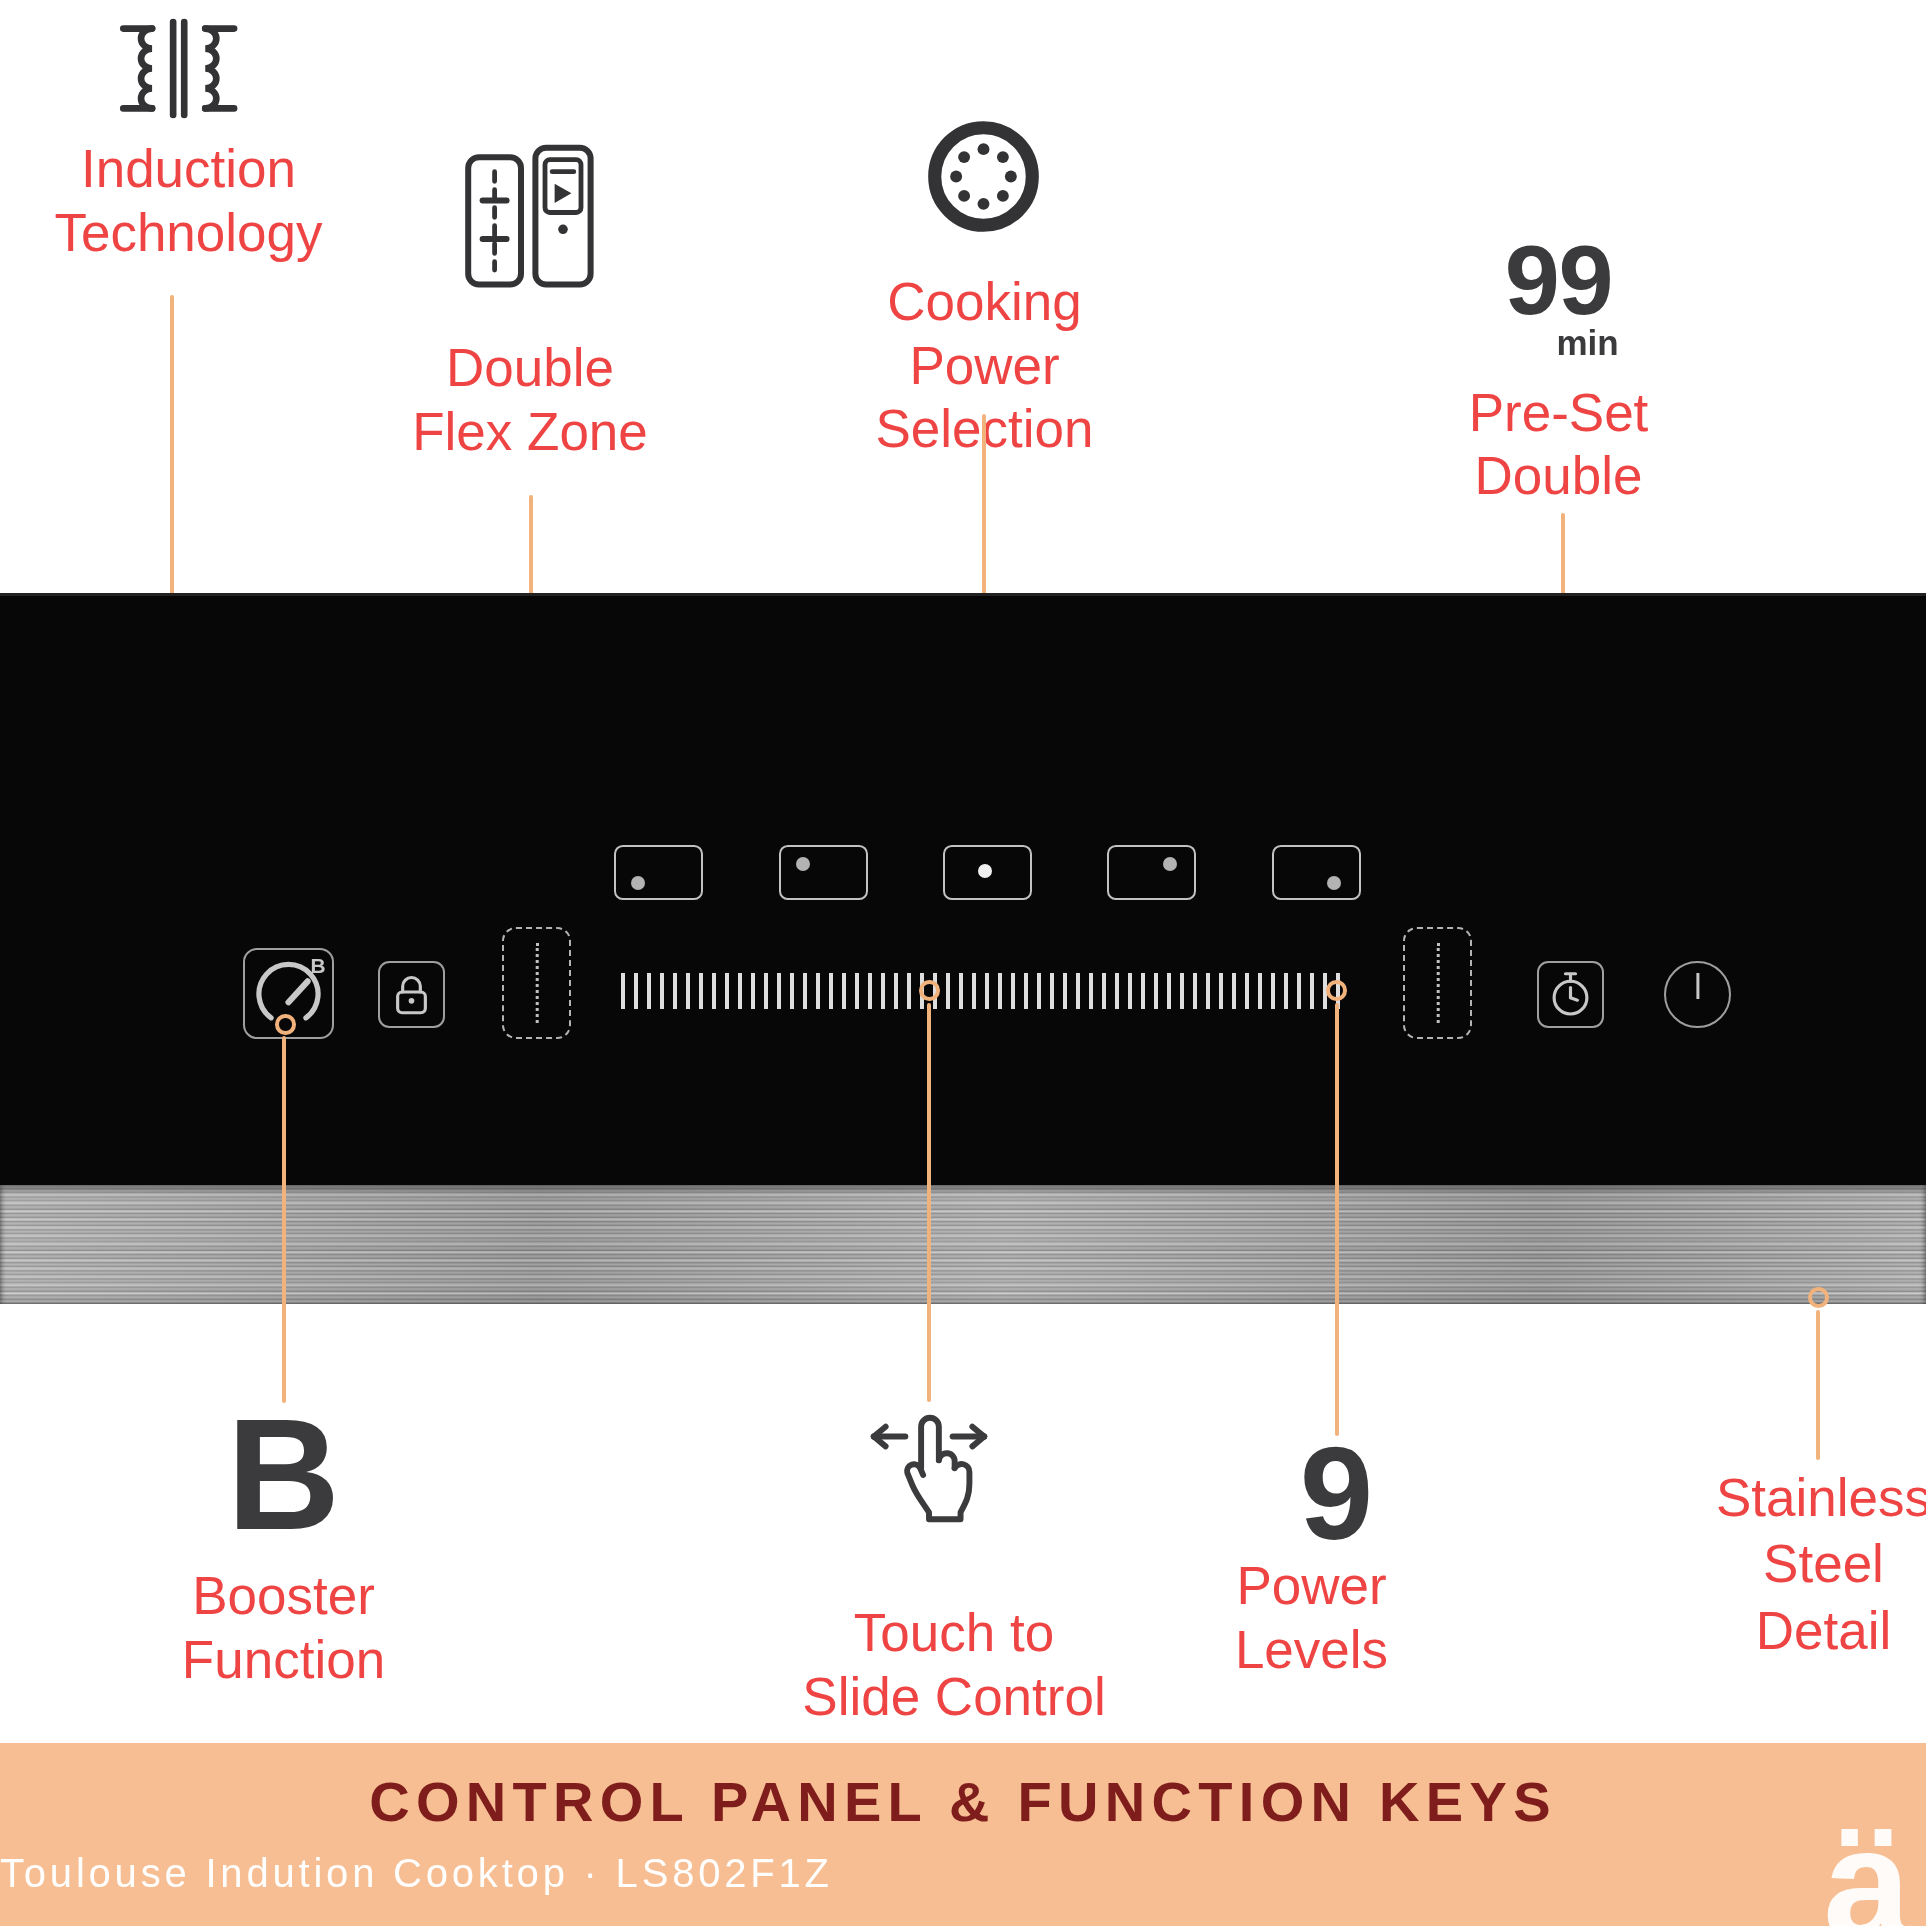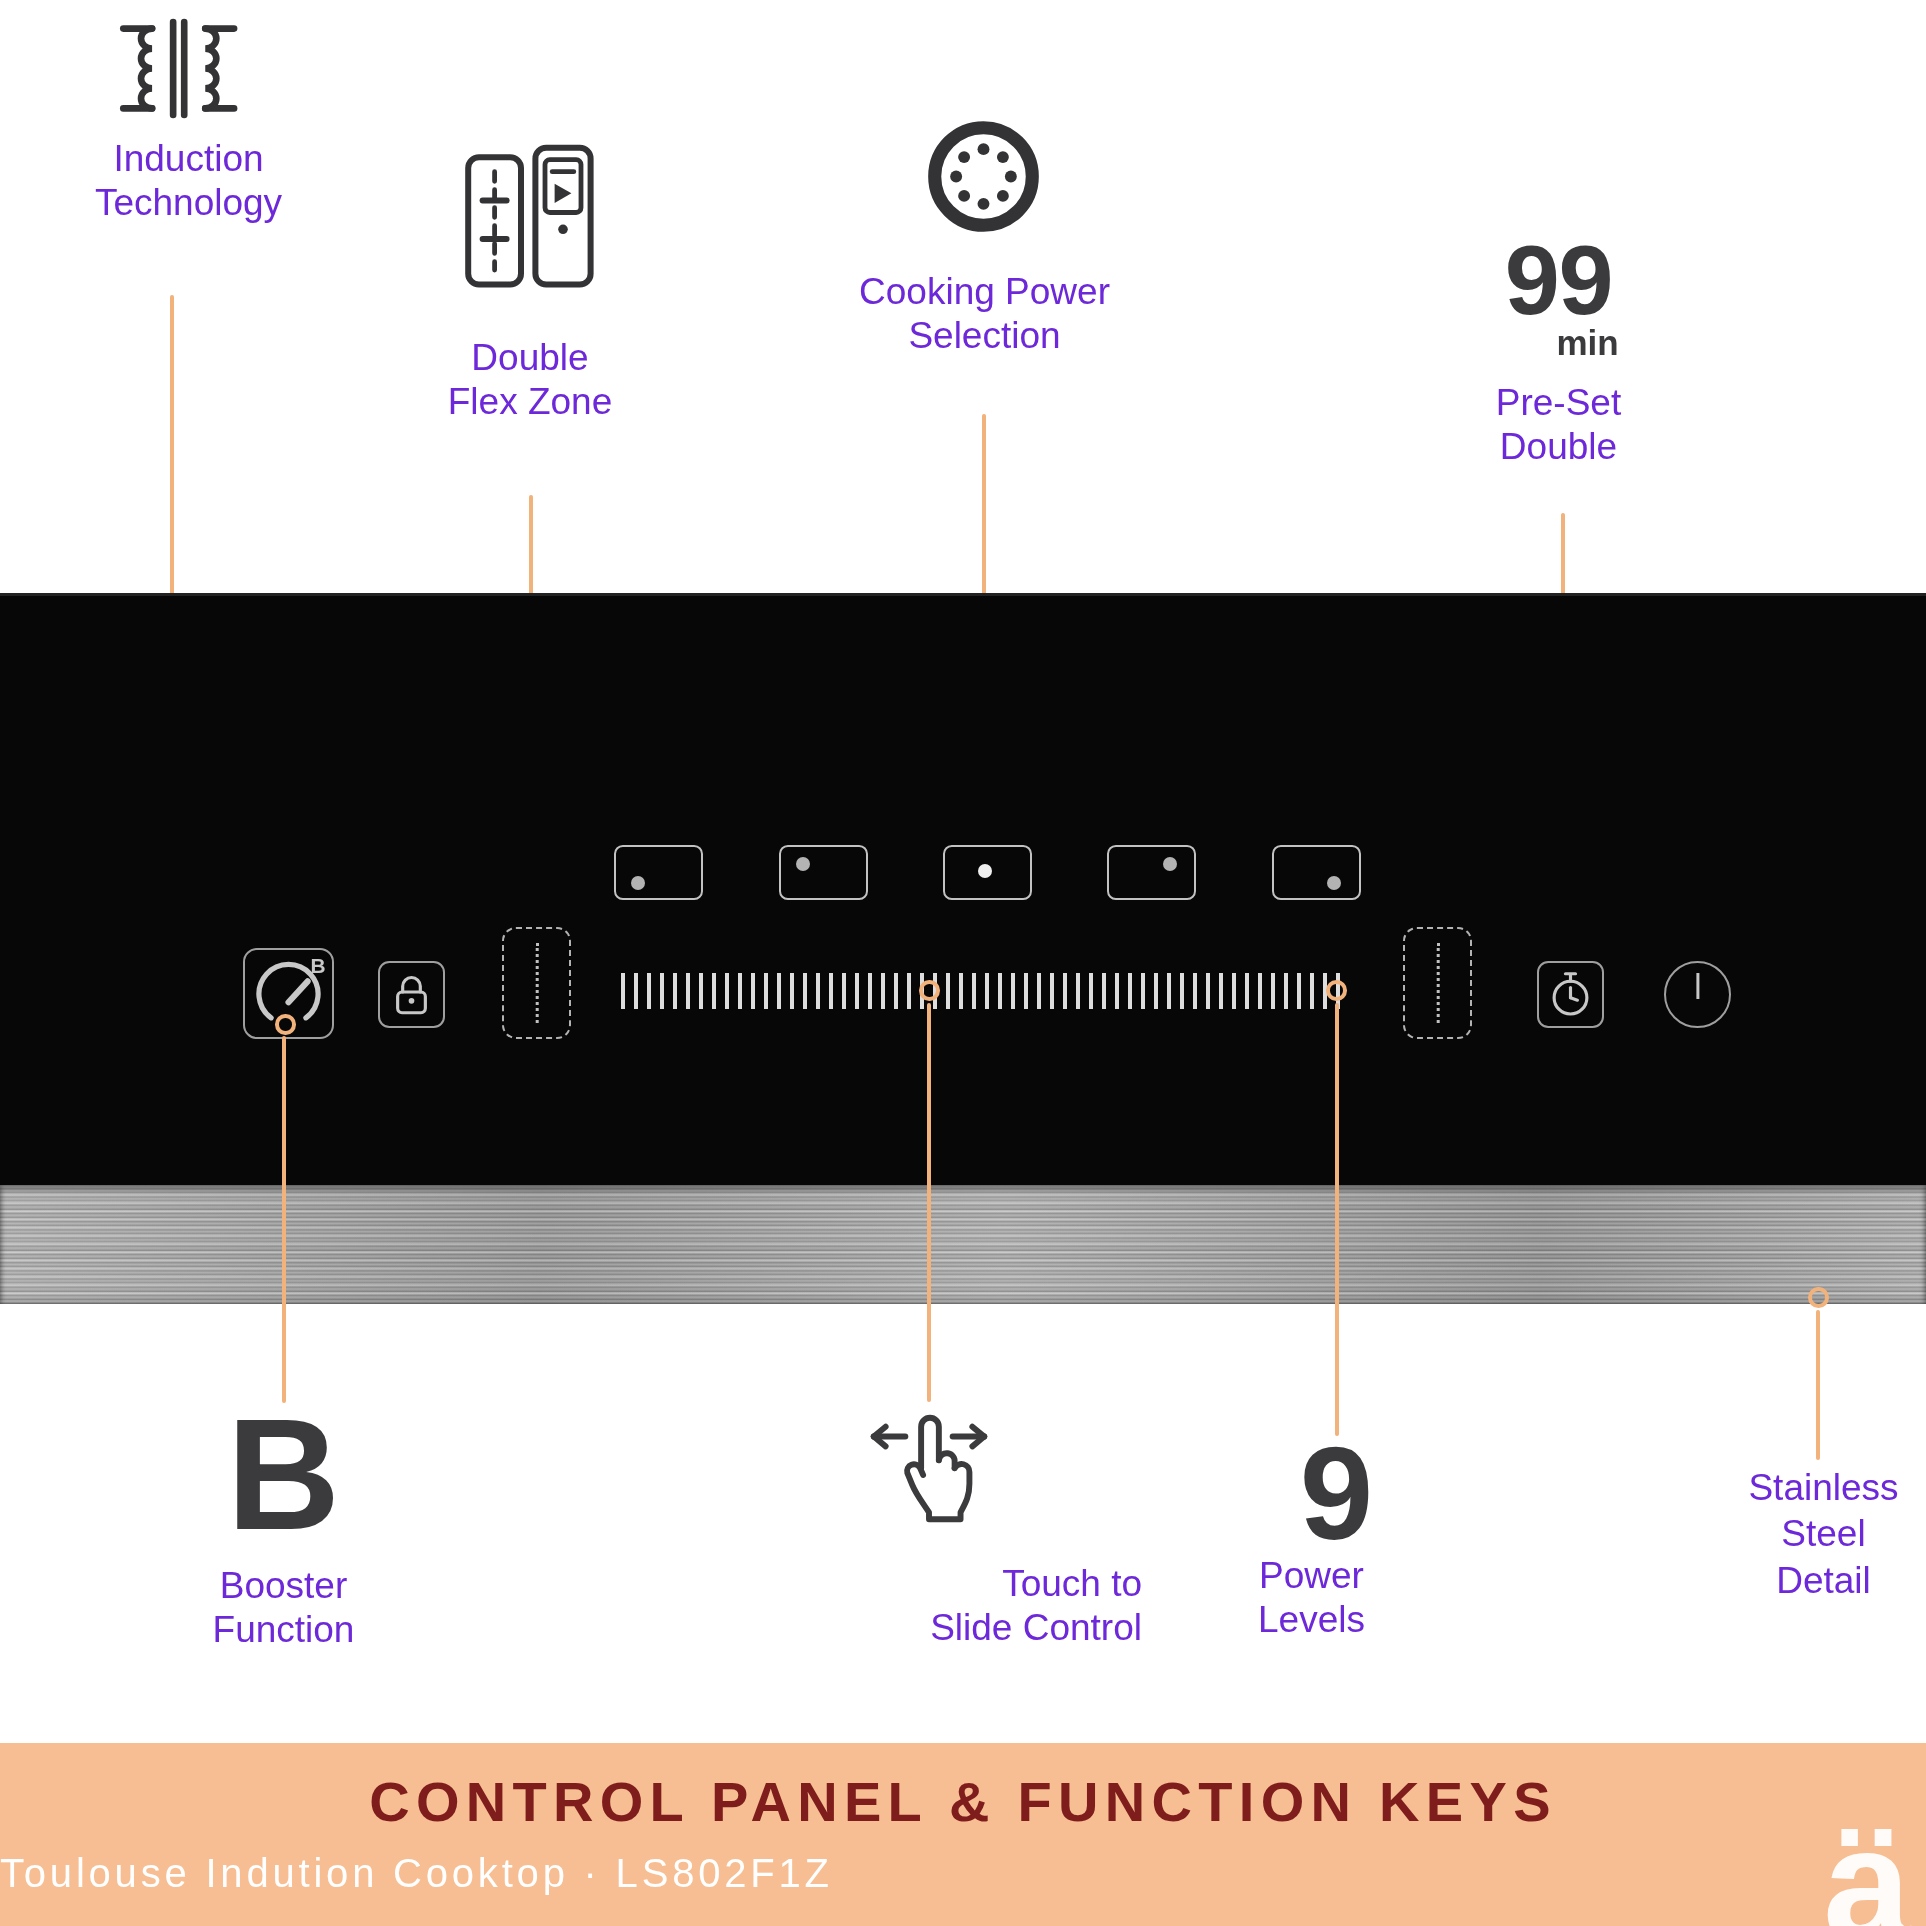--- a/index.html
+++ b/index.html
@@ -3,22 +3,22 @@
 <meta charset="utf-8">
 <style>
   html,body{margin:0;padding:0;}
   body{
     width:1926px;height:1926px;position:relative;overflow:hidden;
     background:#ffffff;color:#3b3b3d;
     font-family:"Liberation Sans", sans-serif;
   }
   .abs{position:absolute;}
   .label{
-    font-size:37px;line-height:1.2;text-align:center;
-    white-space:pre-line;color:#6d28d9;
+    font-size:53px;line-height:1.2;text-align:center;
+    white-space:pre-line;color:#ef4444;
   }
   
   .cline{position:absolute;width:3.8px;background:#F2B27C;border-radius:1.9px;}
   .cdot{position:absolute;width:12.5px;height:12.5px;border:4.4px solid #F2B27C;border-radius:50%;background:transparent;}
   
   #panel{position:absolute;left:0;top:593px;width:1926px;height:593px;background:#070708;border-top:3.8px solid #222;}
   #steel{
     position:absolute;left:0;top:1185px;width:1926px;height:119px;
     background:
       linear-gradient(90deg, rgba(255,255,255,.10), rgba(0,0,0,.08) 28%, rgba(255,255,255,.08) 52%, rgba(0,0,0,.10) 80%, rgba(255,255,255,.06)),
@@ -178,21 +178,21 @@
       <path d="M14 34 l12 -10"></path>
       <path d="M14 34 l12 10"></path>
     <path d="M126 34 H94"></path>
       <path d="M126 34 l-12 -10"></path>
       <path d="M126 34 l-12 10"></path>
     <path d="M62 66 V24 a9 9 0 0 1 18 0 v34"></path>
     <path d="M80 58 a8 8 0 0 1 16 2 v6"></path>
     <path d="M96 66 a8 8 0 0 1 15 4 v12 c0 14 -5 21 -9 29 v7 h-32 v-7 c-5 -8 -13 -18 -17 -28 l-5 -12 a7 7 0 0 1 13 -5 l3 7"></path>
   </svg>
 </div>
-<div class="abs label" style="left:766px;top:1562px;width:376px;text-align:right;">Touch to
+<div class="abs label" style="left:766px;top:1601px;width:376px;">Touch to
 Slide Control</div>
 
 <div class="cdot" style="left:1326px;top:980px;"></div>
 <div class="cline" style="left:1335px;top:1003px;height:433px;"></div>
 <div class="abs bigGlyph" style="left:1211px;top:1435px;width:251px;font-size:132px;line-height:.9;">9</div>
 <div class="abs label" style="left:1186px;top:1554px;width:251px;">Power
 Levels</div>
 
 <div class="cdot" style="left:1808px;top:1287px;"></div>
 <div class="cline" style="left:1816px;top:1310px;height:150px;"></div>

